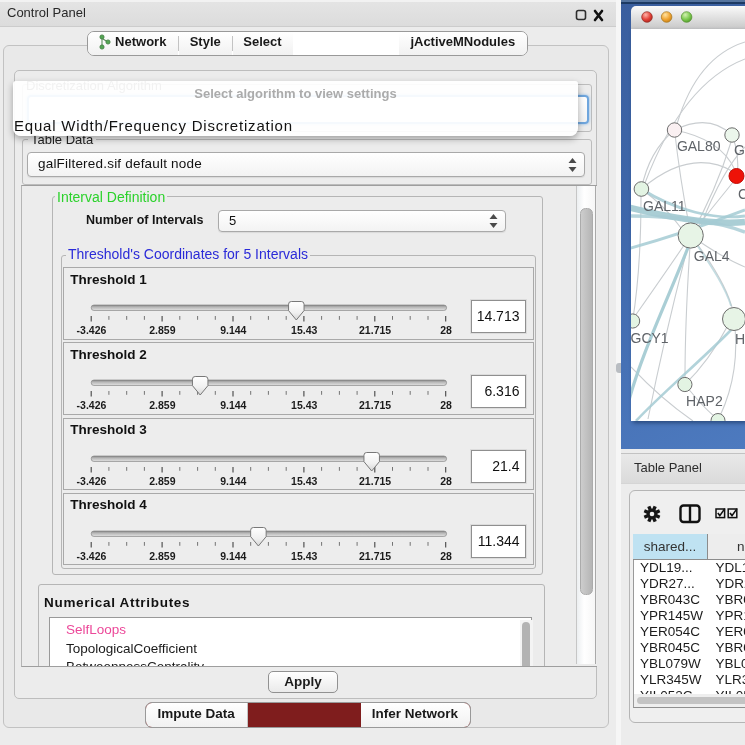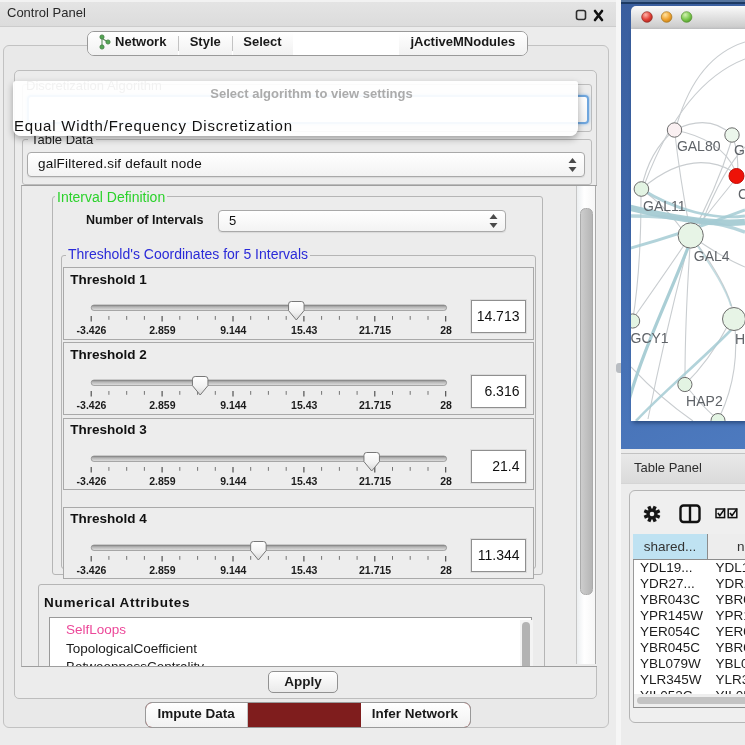--- a/index.html
+++ b/index.html
@@ -141,21 +141,21 @@
         <path d="M279.95 8.2 Q279.95 5.5 282.70 5.5 H292.70 Q295.45 5.5 295.45 8.2 V14.6 L287.70 24.0 L279.95 14.6 Z" fill="url(#th3)" stroke="#787878" stroke-width="1"></path>
       </svg>
       <div style="position:absolute;left:-2.8px;top:56px;width:60px;text-align:center;font-size:10.5px;font-weight:700;color:#1b1b1b;">-3.426</div>
         <div style="position:absolute;left:68.1px;top:56px;width:60px;text-align:center;font-size:10.5px;font-weight:700;color:#1b1b1b;">2.859</div>
         <div style="position:absolute;left:139.0px;top:56px;width:60px;text-align:center;font-size:10.5px;font-weight:700;color:#1b1b1b;">9.144</div>
         <div style="position:absolute;left:209.9px;top:56px;width:60px;text-align:center;font-size:10.5px;font-weight:700;color:#1b1b1b;">15.43</div>
         <div style="position:absolute;left:280.8px;top:56px;width:60px;text-align:center;font-size:10.5px;font-weight:700;color:#1b1b1b;">21.715</div>
         <div style="position:absolute;left:351.7px;top:56px;width:60px;text-align:center;font-size:10.5px;font-weight:700;color:#1b1b1b;">28</div>
       <div style="position:absolute;left:406.7px;top:31.5px;width:55.5px;height:33px;background:#ffffff;border:1px solid #8f8f8f;box-sizing:border-box;font-size:14px;color:#111;text-align:right;line-height:31px;padding-right:6px;box-shadow:0 0 0 1px #dcdcdc;">21.4</div>
     </div>
-    <div class="abs" style="left:41.3px;top:306.9px;width:469px;height:70.5px;background:#ededed;border:1px solid #a9a9a9;margin-top:14px;">
+    <div class="abs" style="left:41.3px;top:306.9px;width:469px;height:70.5px;background:#ededed;border:1px solid #a9a9a9;">
       <div style="position:absolute;left:6px;top:3.5px;font-size:13.5px;font-weight:700;color:#111;">Threshold 4</div>
       <svg style="position:absolute;left:20px;top:28px;" width="440" height="42" viewBox="0 0 440 42">
         <defs>
           <linearGradient id="trk4" x1="0" y1="0" x2="0" y2="1">
             <stop offset="0" stop-color="#7f7f7f"></stop>
               <stop offset="0.35" stop-color="#b5b5b5"></stop>
               <stop offset="1" stop-color="#e2e2e2"></stop>
           </linearGradient>
           <linearGradient id="th4" x1="0" y1="0" x2="0" y2="1">
             <stop offset="0" stop-color="#ffffff"></stop>
@@ -208,21 +208,21 @@
         <circle cx="3" cy="13" r="2.1" fill="#53a653" stroke="#3c7a3c" stroke-width="0.8"></circle>
       </svg>Network</div>
     <div class="tabdiv" style="left:90.5px;"></div>
     <div class="tabseg" style="left:91.5px;width:52.5px;background:linear-gradient(#ffffff,#f1f1f1);">Style</div>
     <div class="tabdiv" style="left:144px;"></div>
     <div class="tabseg" style="left:145px;width:60px;background:linear-gradient(#ffffff,#f1f1f1);">Select</div>
     <div class="tabseg" style="left:311px;width:128.5px;background:linear-gradient(#ffffff,#f1f1f1);">jActiveMNodules</div>
   </div>
 
   <div class="abs" style="left:13px;top:81px;width:565px;height:55px;background:rgba(255,255,255,0.93);border-radius:3px 3px 8px 8px;box-shadow:0 3px 7px rgba(0,0,0,0.32);z-index:50;"></div>
-  <div class="abs" style="left:29px;top:86px;width:565px;text-align:center;font-size:13px;font-weight:700;color:#ababab;z-index:51;">Select algorithm to view settings</div>
+  <div class="abs" style="left:13px;top:86px;width:565px;text-align:center;font-size:13px;font-weight:700;color:#ababab;z-index:51;">Select algorithm to view settings</div>
   <div class="abs" style="left:14px;top:117px;font-size:15px;letter-spacing:0.8px;color:#111;z-index:51;">Equal Width/Frequency Discretization</div>
 
 </div>
 
 <div class="abs" style="left:616px;top:0;width:5px;height:745px;background:#f6f6f6;"></div>
 <div class="abs" style="left:615.5px;top:363px;width:5px;height:10px;background:#b9bdc2;border-radius:3px 0 0 3px;"></div>
 
 <div class="abs" style="left:621px;top:0;width:124px;height:449px;background:linear-gradient(155deg,#3a5e9e 0%,#3f68ab 45%,#4d7abf 100%);overflow:hidden;">
   <div class="abs" style="left:0;top:0;width:124px;height:2px;background:#55749e;"></div>
   <div class="abs" style="left:0;top:2px;width:124px;height:1.5px;background:#1d3a63;"></div>

